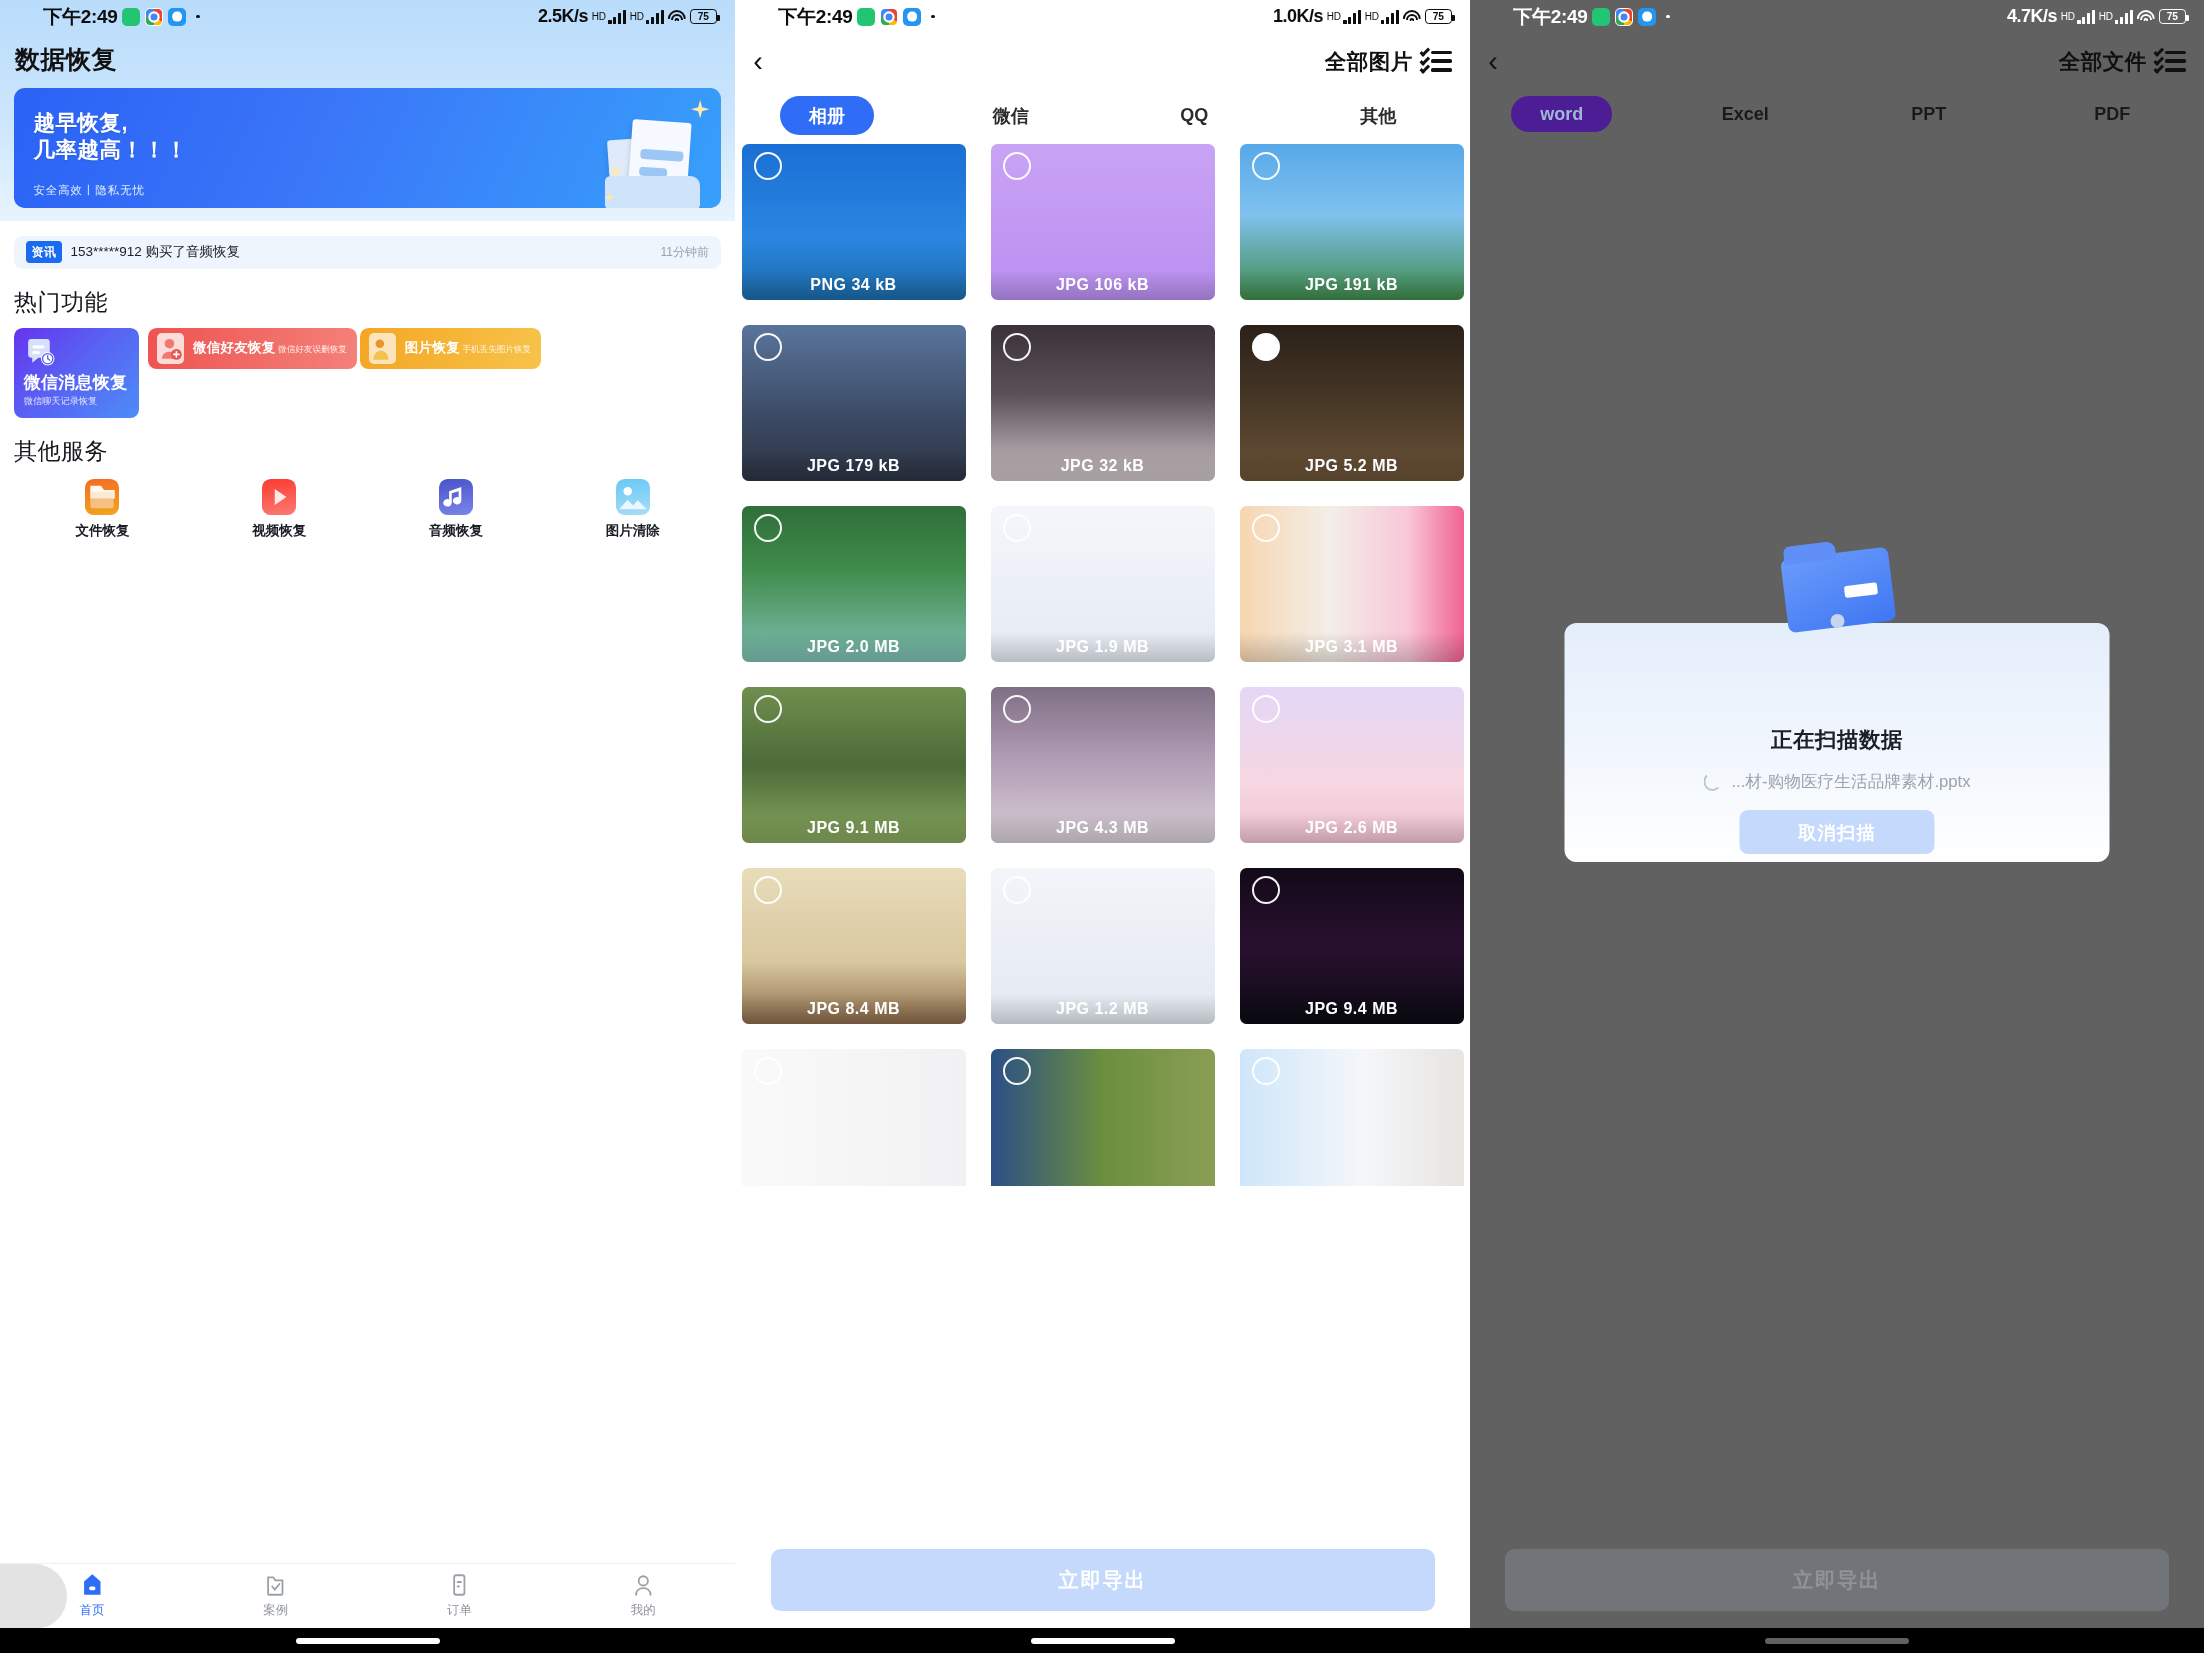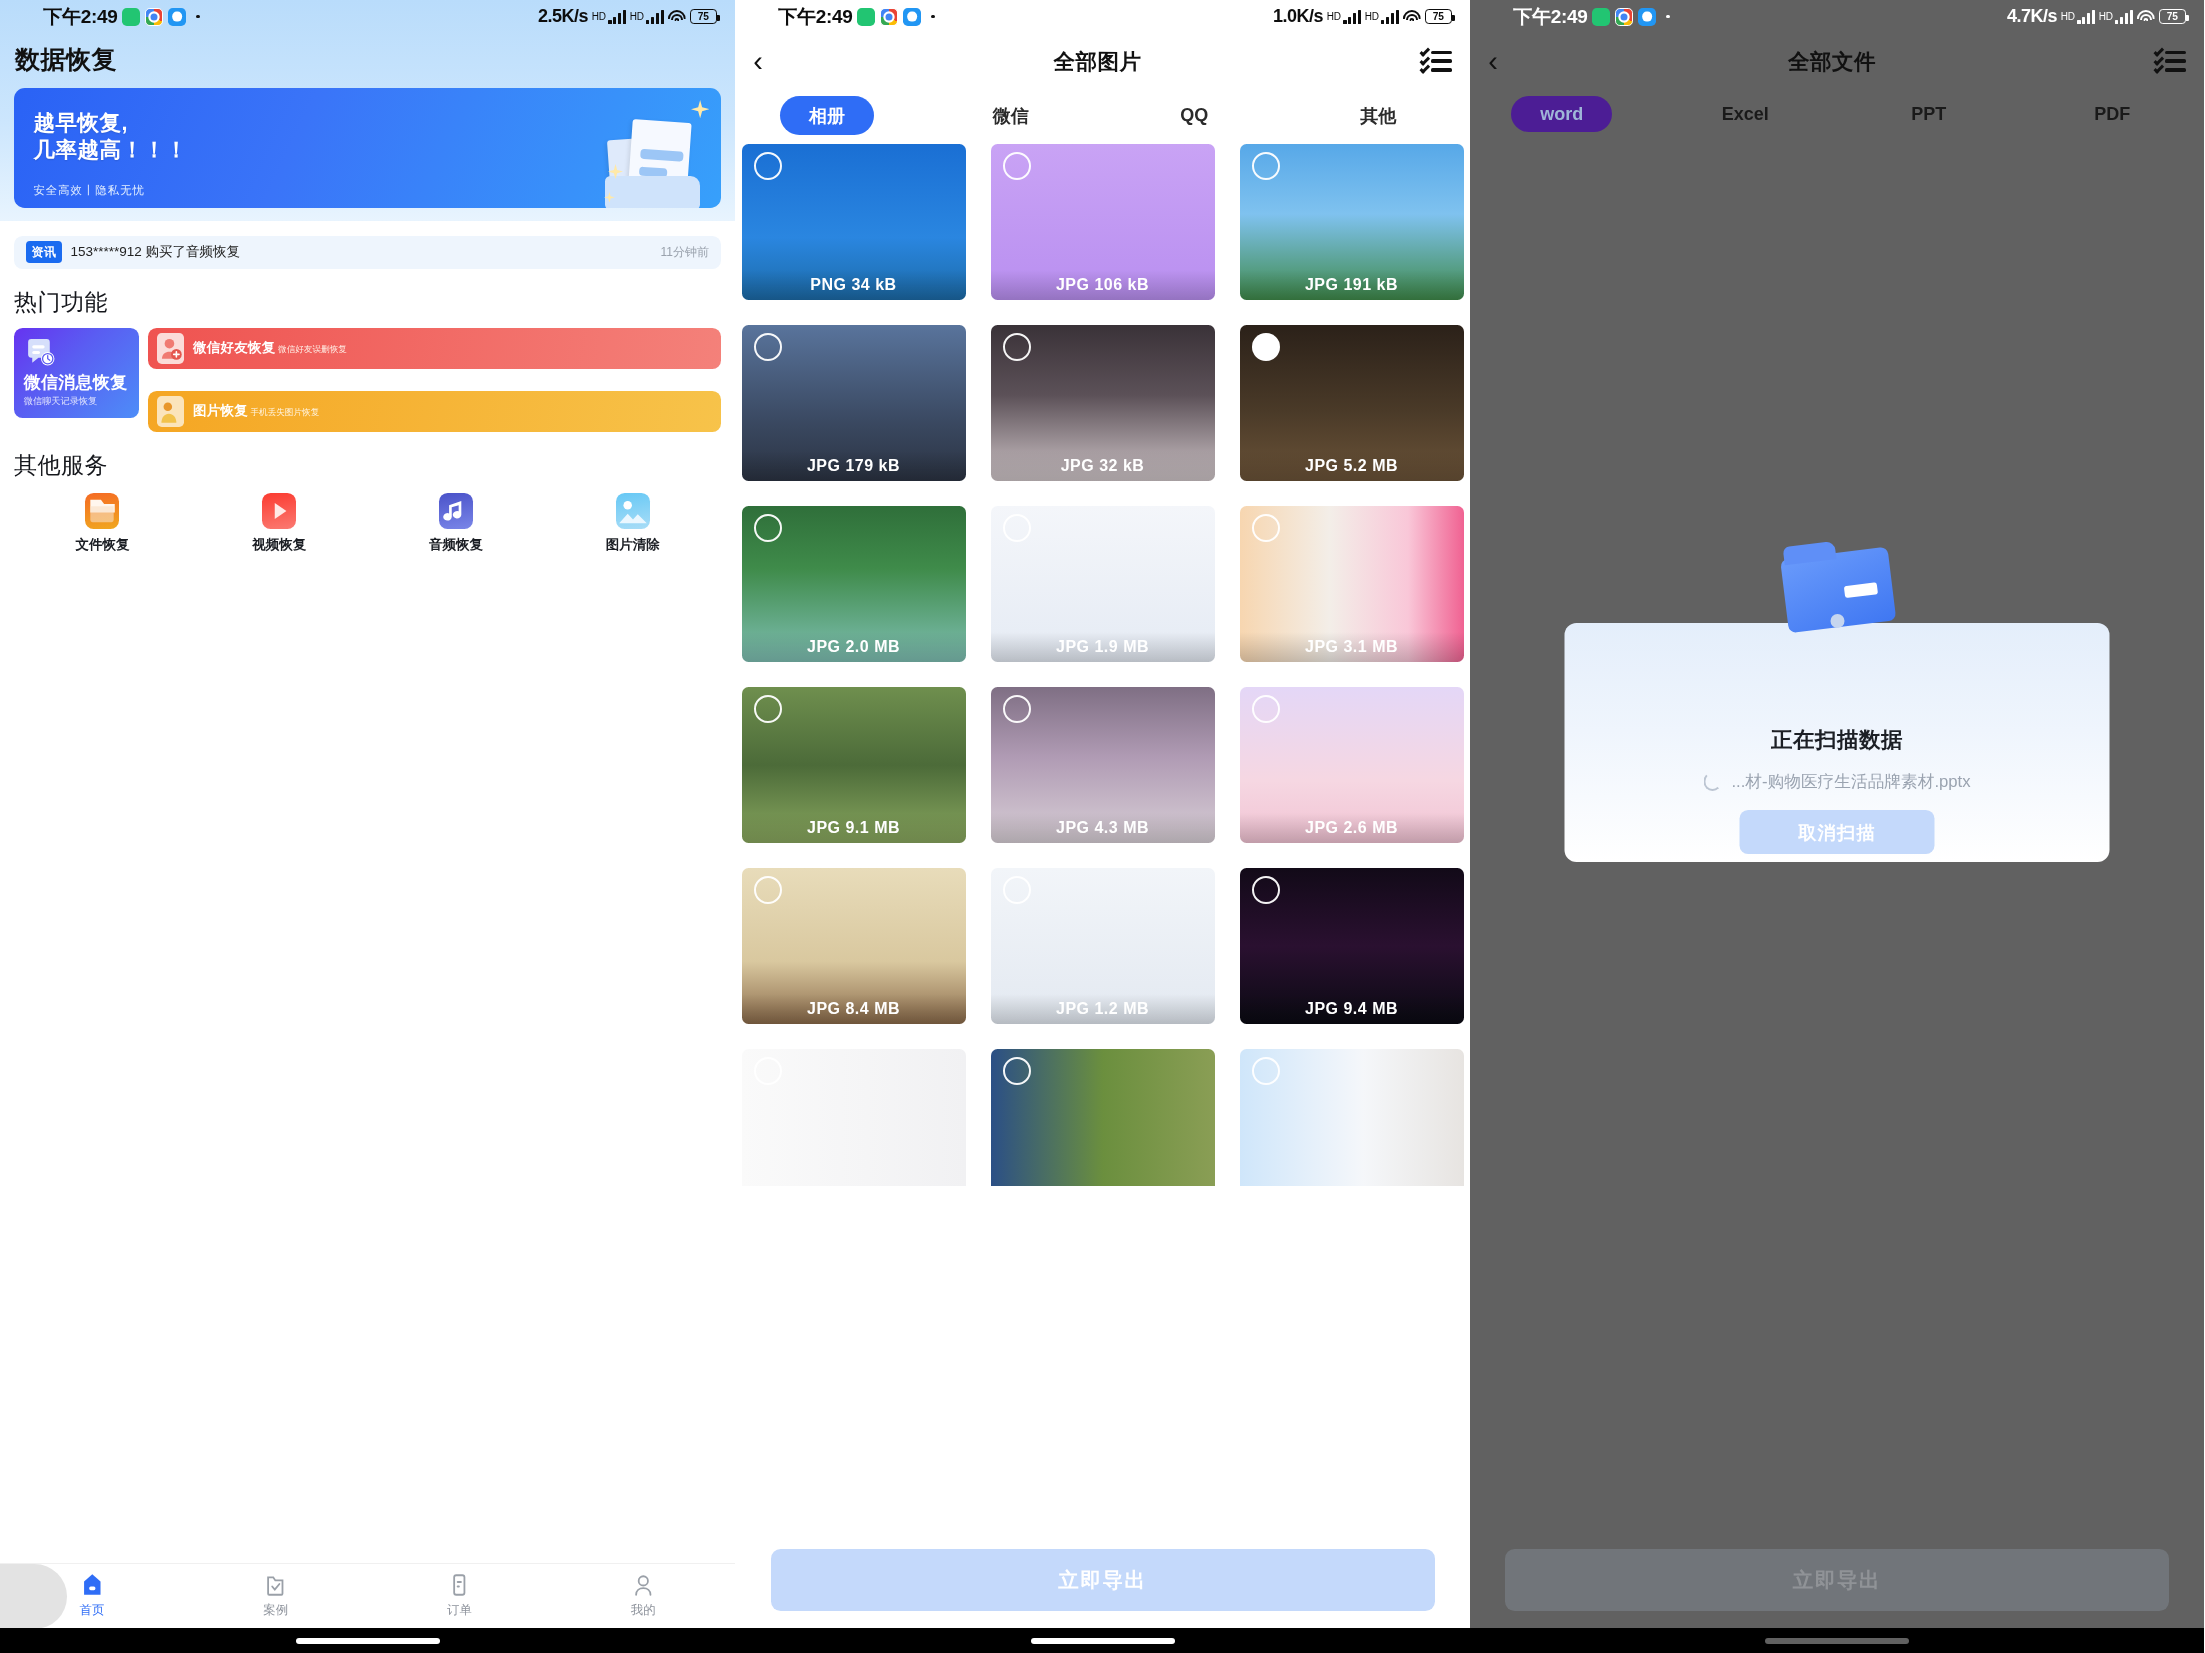--- a/index.html
+++ b/index.html
@@ -74,21 +74,21 @@
      padding:2.7px 5.4px; letter-spacing:0.5px;}
   .news-text { font-size:13.5px; color:#222; flex:1 1 auto; font-weight:500;}
   .news-time { font-size:12px; color:#9aa2ad; }
   .sect-title { font-size:23px; font-weight:400; color:#15171c; margin: 18.3px 14px 9.7px; letter-spacing:0.5px;}
   .hot { display:flex; gap:8.6px; margin: 0 14px; }
   .hot-big { width: 125px; height: 90px; border-radius:8.6px; position:relative; overflow:hidden;
      background: linear-gradient(135deg,#6633f0 0%, #5a5cf2 40%, #4d8df8 100%); padding: 8.6px 9.7px; }
   .hot-big .ic { width:33px; height:33px; margin-top:7.5px; position: relative; }
   .hot-big .t { position:absolute; left:9.7px; bottom:24px; color:#fff; font-size:17px; font-weight:800; letter-spacing:0.3px;}
   .hot-big .s { position:absolute; left:9.7px; bottom:9.7px; color:#dfe2fd; font-size:9.2px; }
-  .hot-col { display:flex; flex-direction:column; gap:22px; flex:1 1 auto; }
+  .hot-col { display:flex; flex-direction:row; gap:3px; flex:1 1 auto; }
   .hot-sm { height: 41px; border-radius:8.6px; display:flex; align-items:center; padding: 0 9.7px; gap:8.6px; }
   .hot-sm.red { background: linear-gradient(100deg,#ef5350 0%, #f4817a 100%); }
   .hot-sm.orange { background: linear-gradient(100deg,#f5a623 0%, #f7c34a 100%); }
   .hot-sm .ic { width:27px; height:31px; border-radius:4.8px; position:relative; flex:0 0 auto;}
   .hot-sm.red .ic { background:#fbdcd9; }
   .hot-sm.orange .ic { background:#fbe4bb; }
   .hot-sm .txt .t { color:#fff; font-size:13.5px; font-weight:800; letter-spacing:0.3px; }
   .hot-sm .txt .s { color:#ffeee5; font-size:8.6px; margin-top:1.6px;}
   .hot-sm.orange .txt .s { color:#fff4e0; }
   .services { display:flex; margin: 12px 14px 0; }
@@ -107,21 +107,21 @@
   .tab .ic { width:22.6px; height:24px; position:relative; }
   .tab .lbl { font-size:12.4px; color:#8e939c; }
   .tab.active .lbl { color:#2f6df6; }
   .gesture { position:absolute; left:0; bottom:0; width:100%; height:26px; background:#000;
      display:flex; align-items:center; justify-content:center; }
   .gesture i { width: 144px; height:5.4px; background:#fff; border-radius:3.2px; display:block; }
 
   
   .navbar { height: 57px; display:flex; align-items:center; padding: 0 18.3px; }
   .nav-back { width:29px; font-size:29px; line-height:1; color:#111; font-weight:300; }
-  .nav-title { flex:1 1 auto; text-align:center; font-size:21.5px; font-weight:800; color:#111; letter-spacing:0.5px;}
+  .nav-title { flex:1 1 auto; text-align:right; font-size:21.5px; font-weight:800; color:#111; letter-spacing:0.5px;}
   .nav-right { width:39px; display:flex; justify-content:flex-end; }
   .checklist { width:32px; height:25px; position:relative; }
   .checklist .ln { position:absolute; right:0; width:20.5px; height:3.8px; background:#111; border-radius:1.6px;}
   .checklist .ln:nth-of-type(1){ top:1.6px }
   .checklist .ln:nth-of-type(2){ top:10.2px }
   .checklist .ln:nth-of-type(3){ top:19px }
   .checklist .ck { position:absolute; left:0; width:9.7px; height:5.4px; border-left:3.2px solid #111; border-bottom:3.2px solid #111;
      transform: rotate(-45deg); }
   .checklist .ck:nth-of-type(4){ top:0px }
   .checklist .ck:nth-of-type(5){ top:8.6px }

